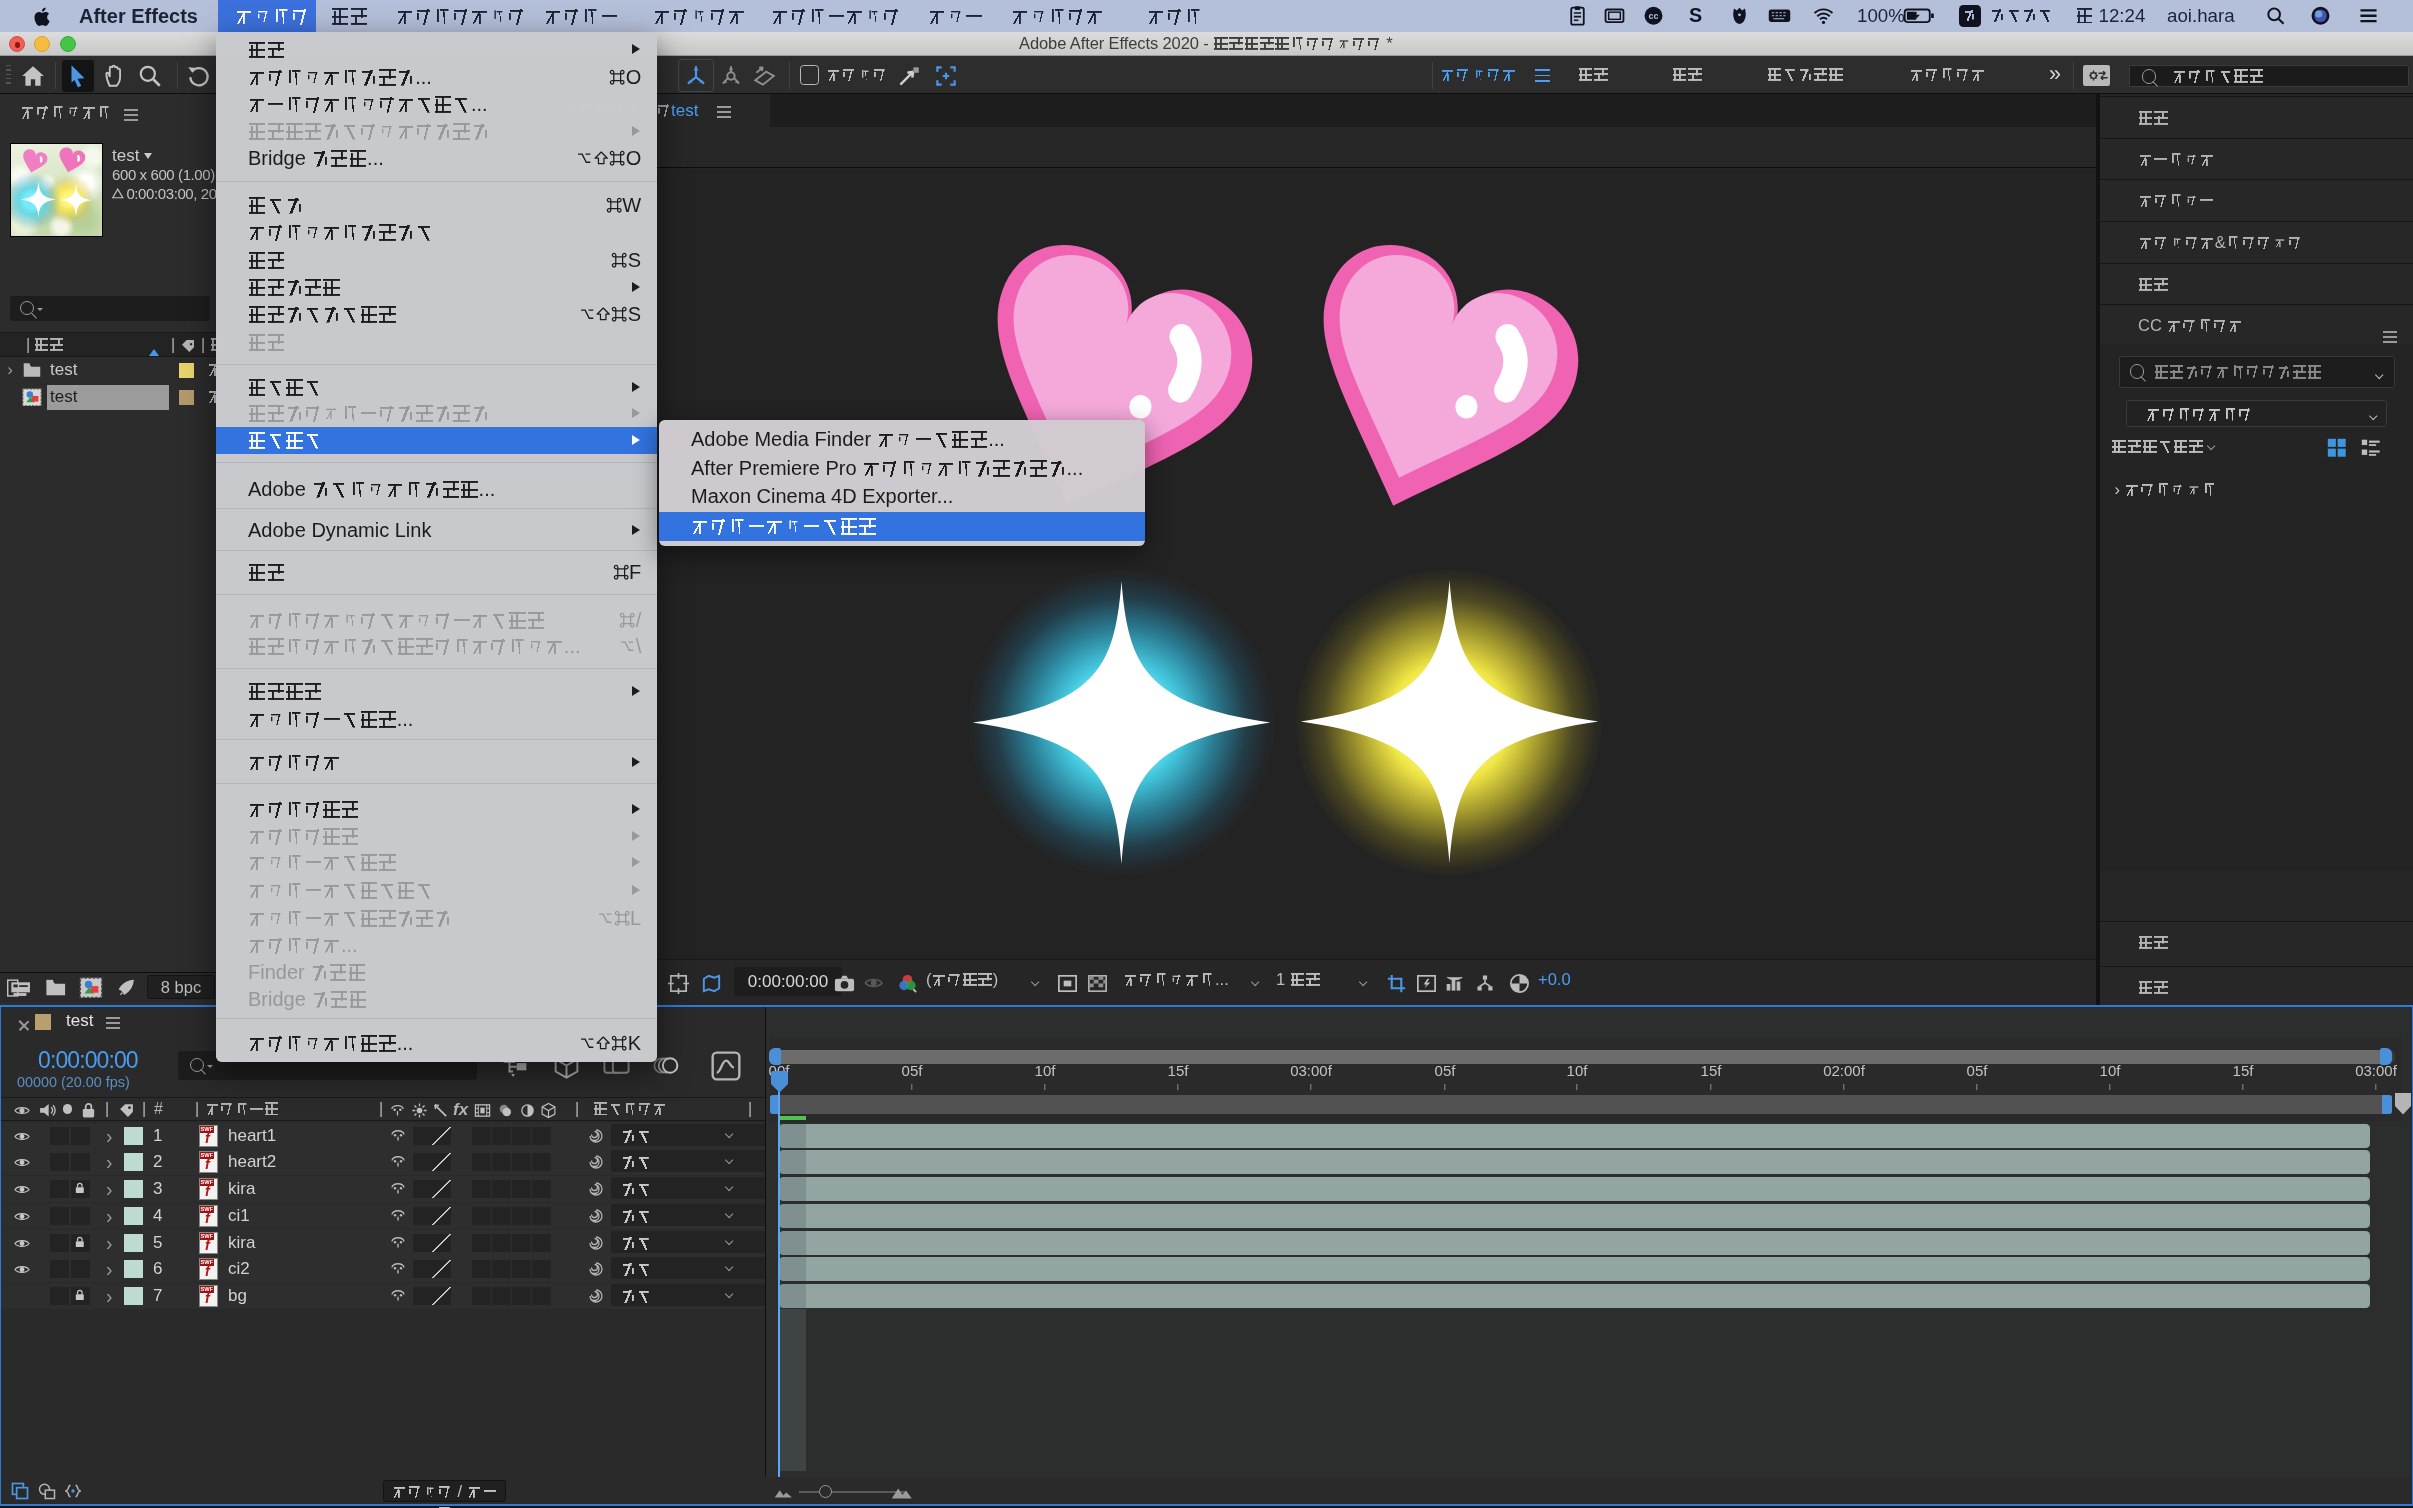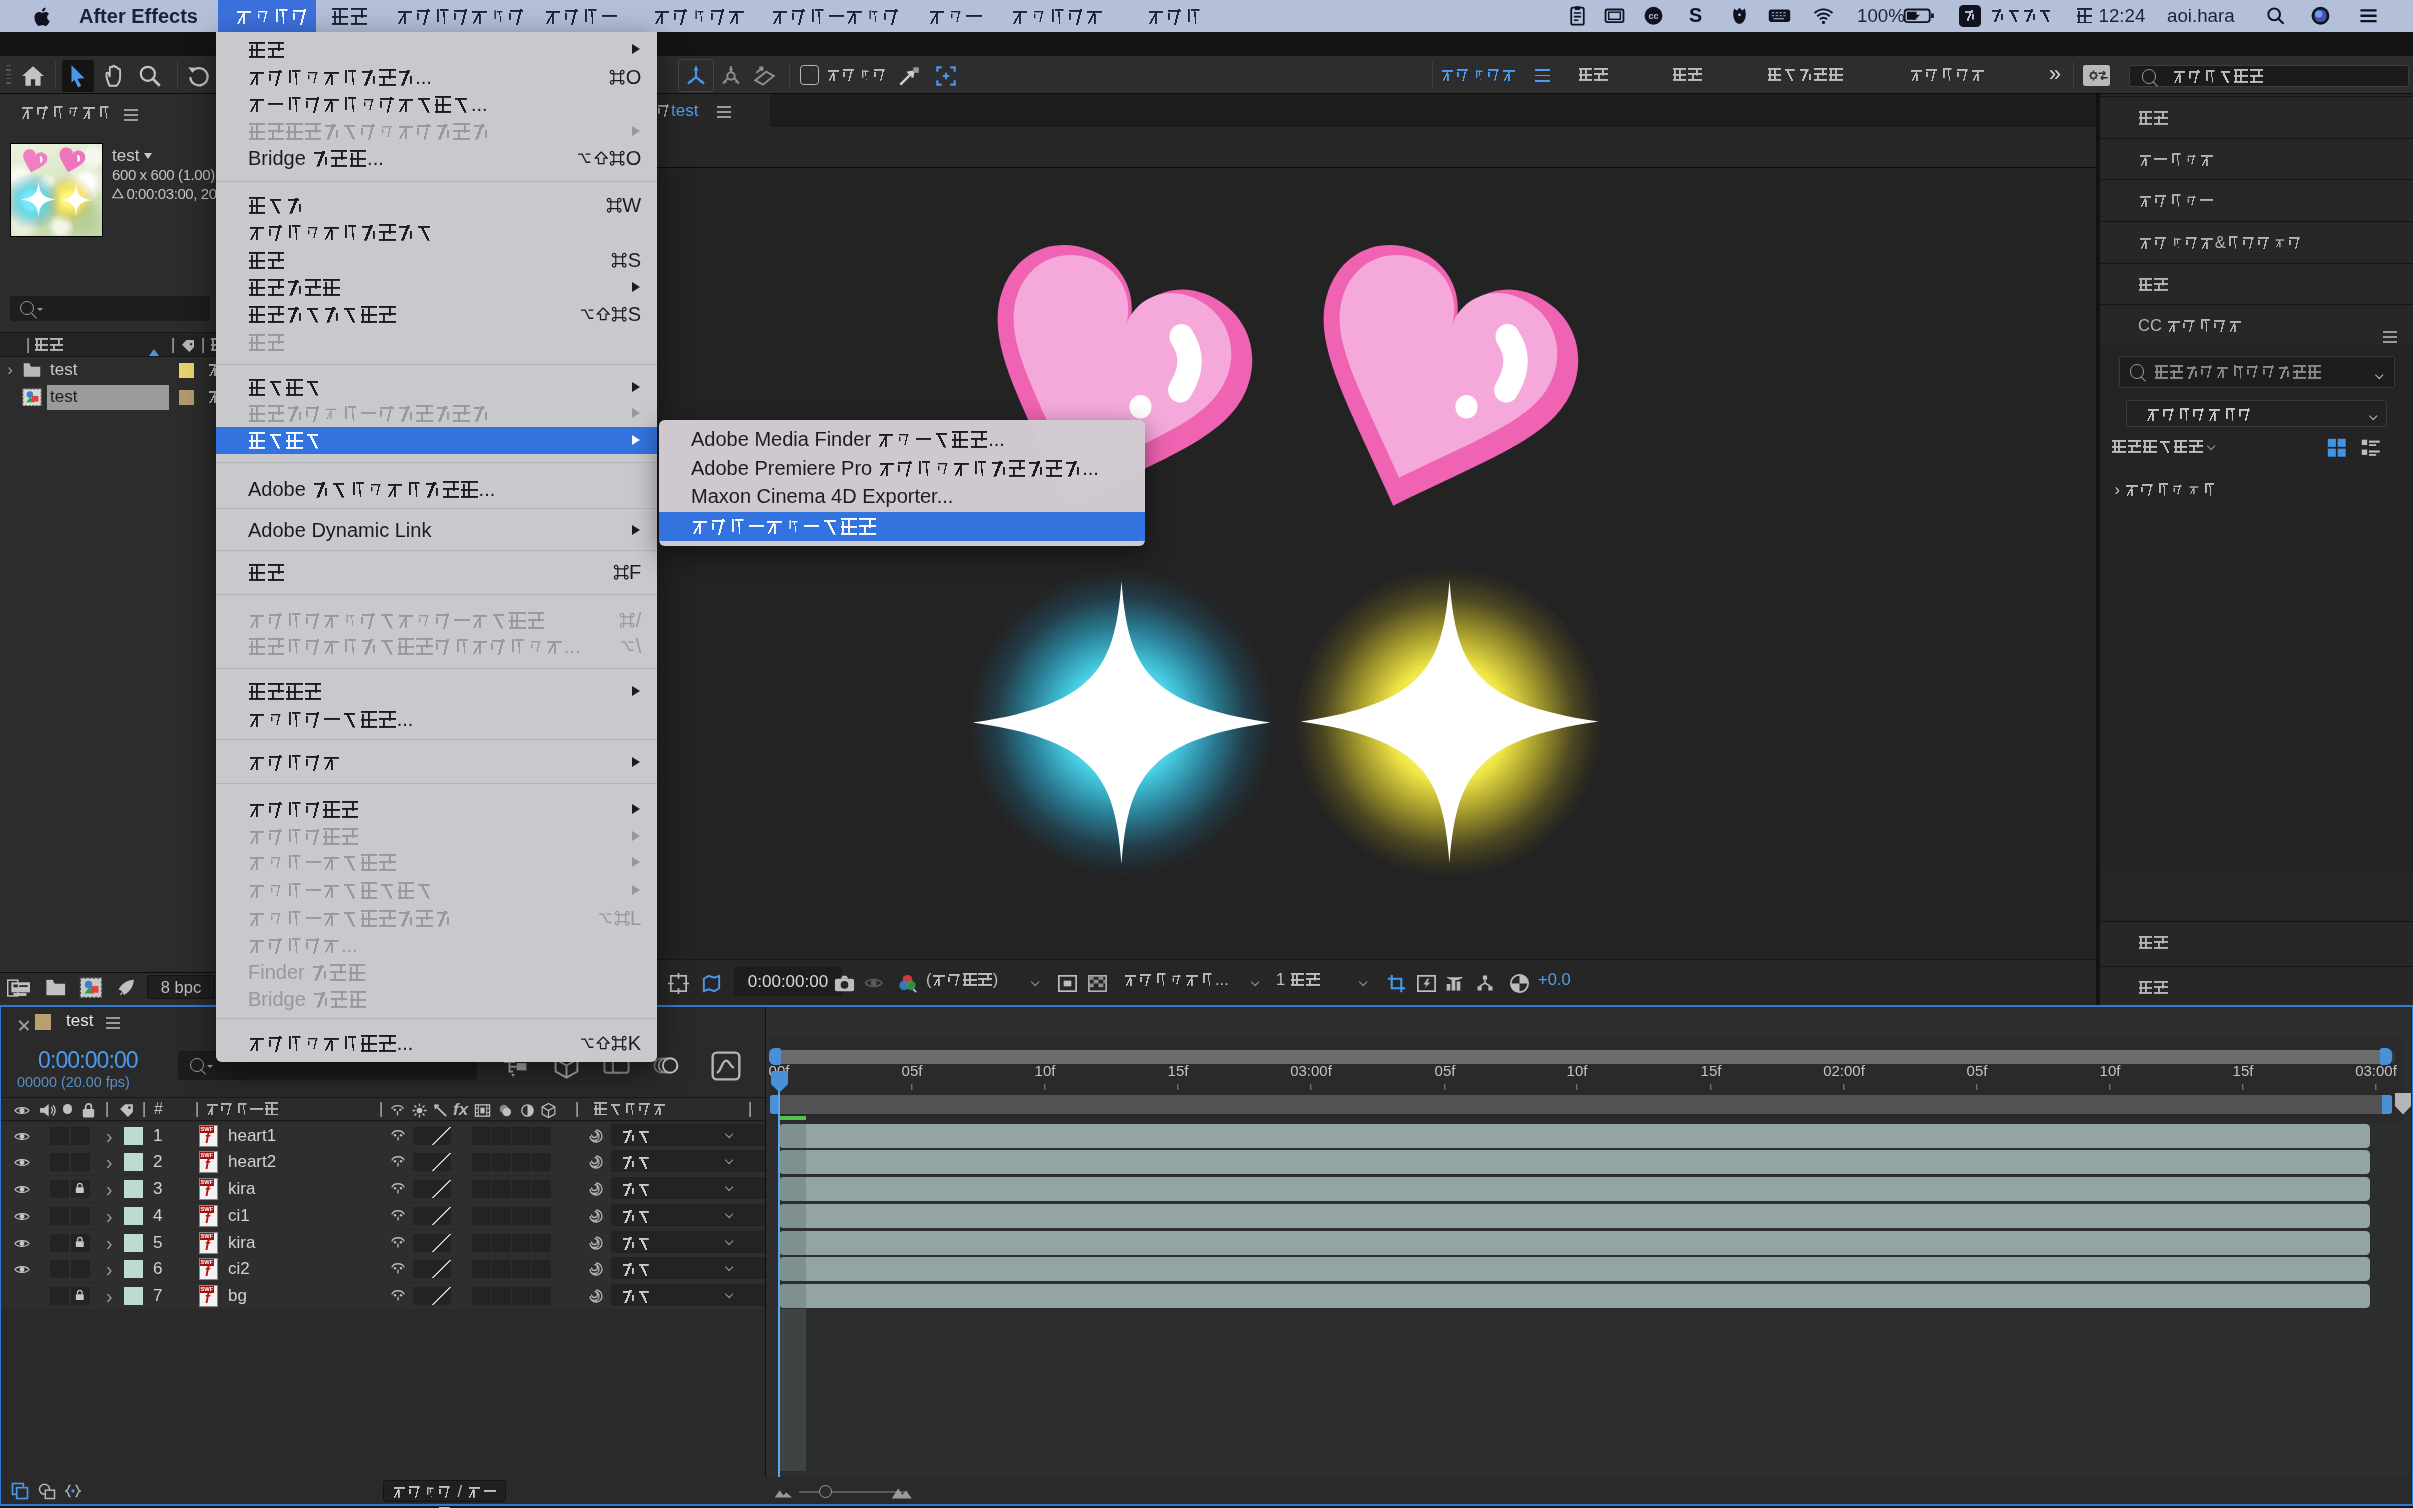--- a/index.html
+++ b/index.html
@@ -187,20 +187,28 @@
         <circle cx="12" cy="12" r="7" fill="#4452b0"></circle>
         <circle cx="10" cy="10" r="4" fill="#7ab3e8" opacity=".8"></circle>
       </svg>
   <svg class="mbic" style="left:2357px" viewBox="0 0 24 24">
         <path d="M3 6 H21 M3 12 H21 M3 18 H21" stroke="#10131f" stroke-width="2.6"></path>
       </svg>
   <span class="it" style="left:1857px;font-size:18.7px">100%</span>
   <span class="it" style="left:1990px;font-size:17px"><i class="h"></i><i class="h"></i><i class="h"></i><i class="h"></i></span>
 </div>
 
+<div id="titlebar">
+  <span class="tl" style="left:8.6px;background:#f25e56;border:0.7px solid #d94a43">
+        <span style="position:absolute;left:5px;top:5px;width:5.7px;height:5.7px;border-radius:50%;background:#8c1713"></span>
+      </span>
+  <span class="tl" style="left:34px;background:#f6bc3f;border:0.7px solid #dfa032"></span>
+  <span class="tl" style="left:60px;background:#44c544;border:0.7px solid #2fae38"></span>
+  <div id="title">Adobe After Effects 2020 - <i class="k"></i><i class="k"></i><i class="k"></i><i class="k"></i><i class="k"></i><i class="t"></i><i class="t"></i><i class="t"></i><i class="t s"></i><i class="t"></i><i class="t"></i> *</div>
+</div>
 
 <div id="toolbar">
   <div style="position:absolute;left:5.7px;top:8.6px;width:5.7px;height:21.5px;background:repeating-linear-gradient(#555 0 1.4px,transparent 1.4px 4.3px)"></div>
   <svg class="tbi" style="left:20px" viewBox="0 0 24 24">
         <path d="M12 3 L22 12 H19 V21 H14 V15 H10 V21 H5 V12 H2 Z" fill="#c3c3c3"></path>
       </svg>
   <div class="tsep" style="left:55px"></div>
   <div style="position:absolute;left:62px;top:3.6px;width:32px;height:32px;background:#141414;border-radius:2.9px"></div>
   <svg class="tbi" style="left:65px" viewBox="0 0 24 24">
         <path d="M6 2 L18 14 L11.5 14.5 L15 21 L12 22.5 L8.8 15.8 L6 18 Z" fill="#4a97e8"></path>
@@ -1070,21 +1078,21 @@
           </svg><svg class="sym" viewBox="0 0 24 24">
             <path d="M7 7 L7 4.5 A2.5 2.5 0 1 0 4.5 7 L7 7 M7 7 L7 17 M7 17 L4.5 17 A2.5 2.5 0 1 0 7 19.5 L7 17 M7 17 L17 17 M17 17 L17 19.5 A2.5 2.5 0 1 0 19.5 17 L17 17 M17 17 L17 7 M17 7 L19.5 7 A2.5 2.5 0 1 0 17 4.5 L17 7 M17 7 L7 7" fill="none" stroke="currentColor" stroke-width="1.8"></path>
           </svg>K</span>
       </div>
 </div>
 <div id="smenu">
 <div class="mi" style="top:5px">
         <span class="mt"><b class="lt">Adobe Media Finder </b><i class="t"></i><i class="t s"></i><i class="d"></i><i class="h"></i><i class="k"></i><i class="k"></i><b class="lt">...</b></span>
       </div>
 <div class="mi" style="top:34px">
-        <span class="mt"><b class="lt">Adobe Premiere Pro </b><i class="t"></i><i class="t"></i><i class="t"></i><i class="t s"></i><i class="t"></i><i class="t"></i><i class="h"></i><i class="k"></i><i class="h"></i><i class="k"></i><i class="h"></i><b class="lt">...</b></span>
+        <span class="mt"><b class="lt">After Premiere Pro </b><i class="t"></i><i class="t"></i><i class="t"></i><i class="t s"></i><i class="t"></i><i class="t"></i><i class="h"></i><i class="k"></i><i class="h"></i><i class="k"></i><i class="h"></i><b class="lt">...</b></span>
       </div>
 <div class="mi" style="top:62px">
         <span class="mt"><b class="lt">Maxon Cinema 4D Exporter...</b></span>
       </div>
 <div class="mi hl" style="top:92px">
         <span class="mt"><i class="t"></i><i class="t"></i><i class="t"></i><i class="d"></i><i class="t"></i><i class="t s"></i><i class="d"></i><i class="h"></i><i class="k"></i><i class="k"></i></span>
       </div>
 </div>
 
 </div>

